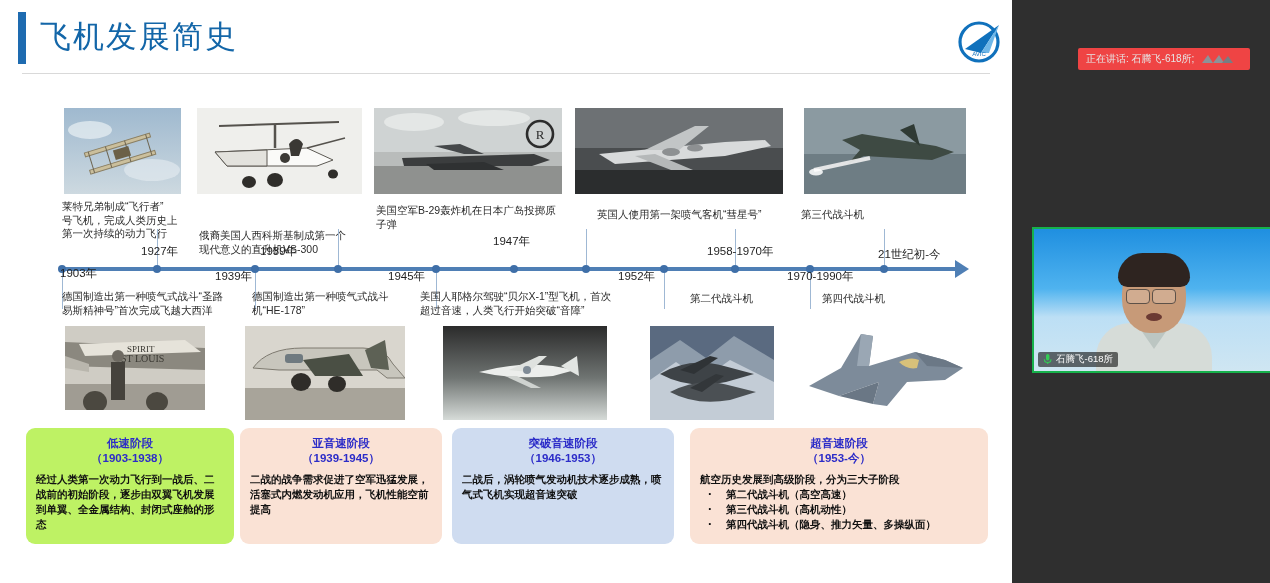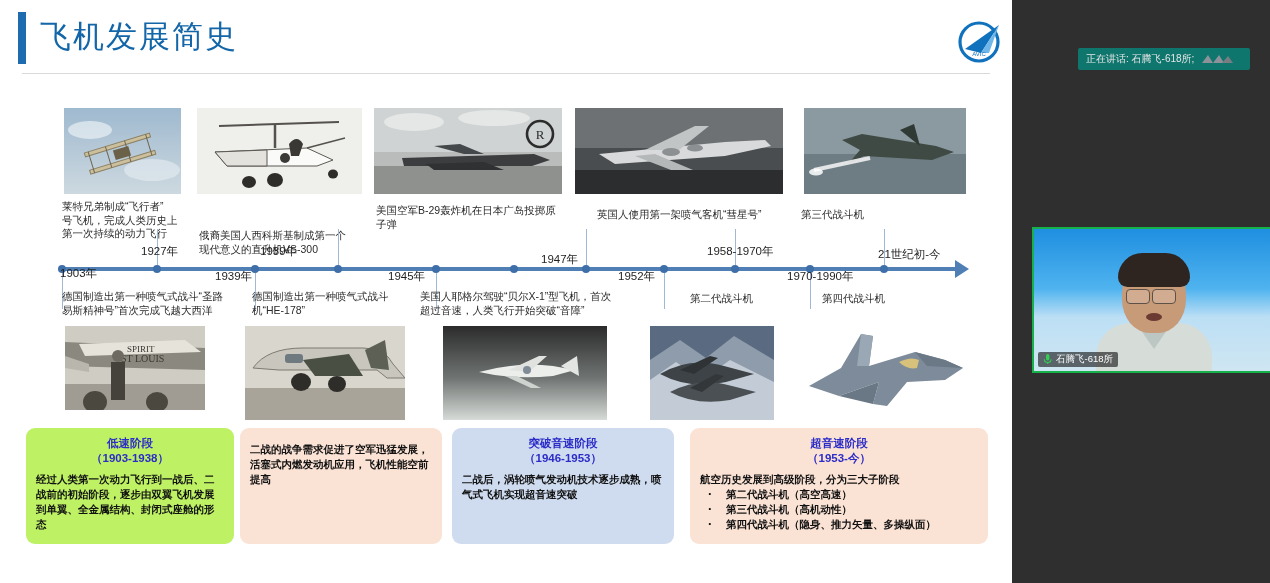--- a/index.html
+++ b/index.html
@@ -91,21 +91,21 @@
   .stage .st-list li:before{
     content:"·";position:absolute;left:8px;top:-1px;font-size:13px;
   }
   
   #right-col{
     position:absolute;left:1012px;top:0;width:258px;height:583px;
     background:#2f2f2f;
   }
   #speaking-pill{
     position:absolute;left:1078px;top:48px;width:172px;height:22px;
-    background:#0f766e;border-radius:2px;
+    background:#ef4444;border-radius:2px;
     display:flex;align-items:center;gap:6px;padding:0 8px;box-sizing:border-box;
   }
   #speaking-text{
     font-size:10px;color:#e6e6e6;white-space:nowrap;
   }
   #speaking-waves{display:flex;gap:2px;align-items:center;}
   #video-tile{
     position:absolute;left:1032px;top:227px;width:286px;height:146px;
     border:2px solid #16b14b;box-sizing:border-box;overflow:hidden;
     background:linear-gradient(#1f8fe0 0%,#4fb3ef 42%,#bcdff5 62%,#cfe6f2 100%);
@@ -276,21 +276,21 @@
     <div class="dot" style="left:432px;"></div>
     <div class="dot" style="left:510px;"></div>
     <div class="dot" style="left:582px;"></div>
     <div class="dot" style="left:660px;"></div>
     <div class="dot" style="left:731px;"></div>
     <div class="dot" style="left:806px;"></div>
     <div class="dot" style="left:880px;"></div>
 
     <div class="yr" style="left:141px;top:240px;">1927年</div>
     <div class="yr" style="left:260px;top:240px;">1939年</div>
-    <div class="yr" style="left:493px;top:248px;margin-left:48px;">1947年</div>
+    <div class="yr" style="left:493px;top:230px;">1947年</div>
     <div class="yr" style="left:707px;top:240px;">1958-1970年</div>
     <div class="yr" style="left:878px;top:243px;">21世纪初-今</div>
 
     <div class="yr" style="left:60px;top:262px;">1903年</div>
     <div class="yr" style="left:215px;top:265px;">1939年</div>
     <div class="yr" style="left:388px;top:265px;">1945年</div>
     <div class="yr" style="left:618px;top:265px;">1952年</div>
     <div class="yr" style="left:787px;top:265px;">1970-1990年</div>
 
     <div class="cap" style="left:62px;top:286px;width:182px;">德国制造出第一种喷气式战斗“圣路
@@ -374,20 +374,24 @@
 
     <div class="stage" style="left:26px;top:424px;width:208px;height:116px;background:#bef264;">
       <div class="st-title">
         <span>低速阶段</span><br>
         <span>（1903-1938）</span>
       </div>
       <div class="st-body">经过人类第一次动力飞行到一战后、二战前的初始阶段，逐步由双翼飞机发展到单翼、全金属结构、封闭式座舱的形态</div>
     </div>
 
     <div class="stage" style="left:240px;top:424px;width:202px;height:116px;background:#fae2d5;">
+      <div class="st-title">
+        <span>亚音速阶段</span><br>
+        <span>（1939-1945）</span>
+      </div>
       <div class="st-body">二战的战争需求促进了空军迅猛发展，活塞式内燃发动机应用，飞机性能空前提高</div>
     </div>
 
     <div class="stage" style="left:452px;top:424px;width:222px;height:116px;background:#cfdcf0;">
       <div class="st-title">
         <span>突破音速阶段</span><br>
         <span>（1946-1953）</span>
       </div>
       <div class="st-body">二战后，涡轮喷气发动机技术逐步成熟，喷气式飞机实现超音速突破</div>
     </div>

